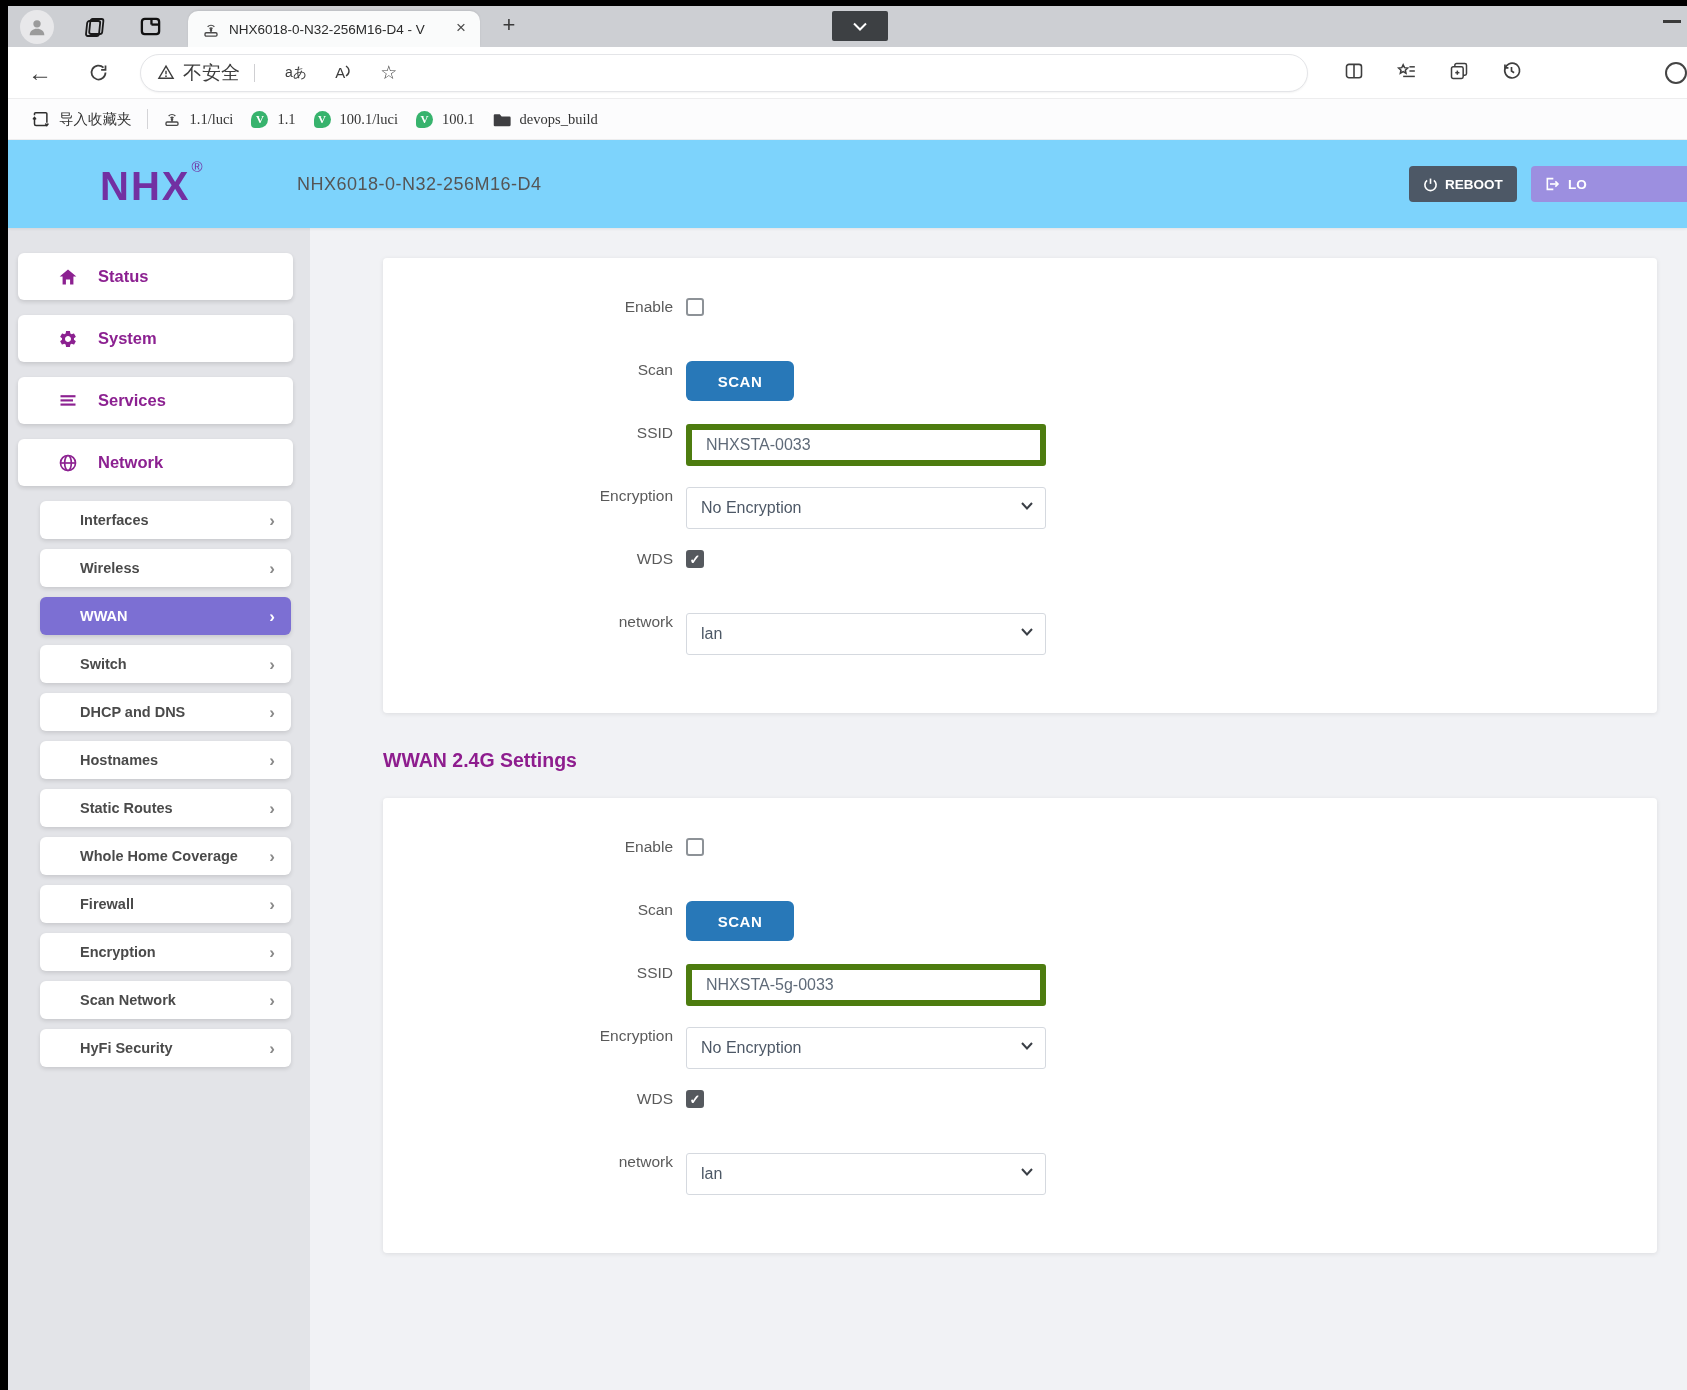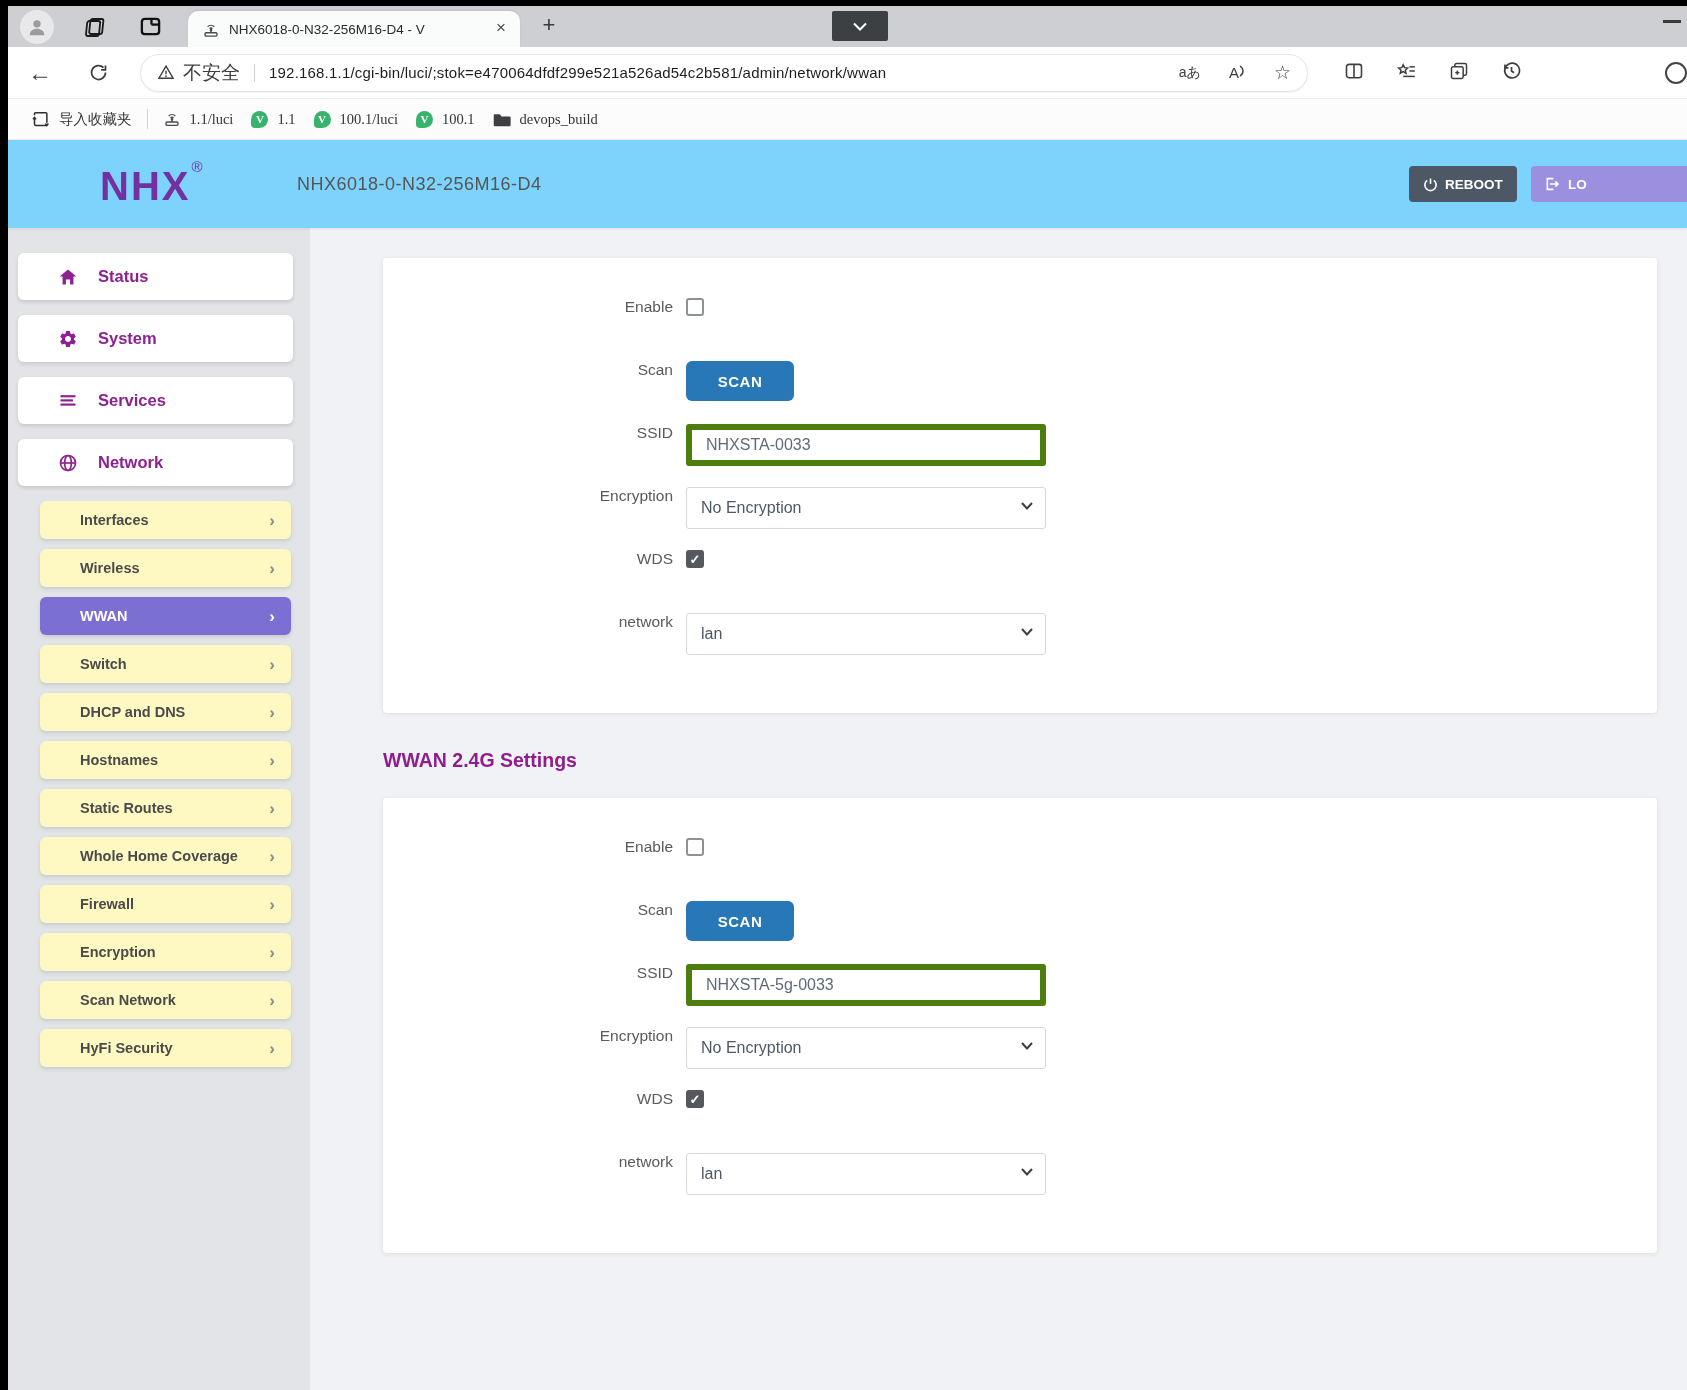--- a/index.html
+++ b/index.html
@@ -8,21 +8,21 @@
 
   .edge-top { position:absolute; top:0; left:0; right:0; height:6px; background:#000; z-index:50; }
   .edge-left { position:absolute; top:0; left:0; width:8px; bottom:0; background:#000; z-index:50; }
 
   
   .tabbar { position:absolute; top:6px; left:8px; right:0; height:41px; background:#cdcfd3; display:flex; align-items:flex-end; }
   .chrome-icons { display:flex; align-items:center; height:100%; padding-left:12px; gap:30px; }
   .avatar { width:34px; height:34px; border-radius:50%; background:#e8e8ea; display:flex; align-items:center; justify-content:center; }
   .avatar svg { width:22px; height:22px; }
   .chip-icon { width:24px; height:24px; display:flex; align-items:center; justify-content:center; }
-  .tab { width:332px; height:36px; background:#fafbfb; border-radius:10px 10px 0 0; display:flex; align-items:center; padding:0 10px; margin-left:26px; box-shadow:0 -1px 2px rgba(0,0,0,.08); }
+  .tab { width:292px; height:36px; background:#fafbfb; border-radius:10px 10px 0 0; display:flex; align-items:center; padding:0 10px; margin-left:26px; box-shadow:0 -1px 2px rgba(0,0,0,.08); }
   .tab-favicon { width:18px; height:18px; margin:0 9px 0 4px; flex:none; }
   .tab-title { flex:1; font-size:13.5px; color:#2b2b2b; white-space:nowrap; overflow:hidden; }
   .tab-close { width:18px; height:18px; color:#4c4c4c; font-size:17px; line-height:16px; text-align:center; border-radius:4px; flex:none; }
   .newtab-btn { margin-left:16px; margin-bottom:8px; font-size:22px; color:#3a3a3a; width:26px; height:26px; line-height:24px; text-align:center; border-radius:4px; }
   .tabs-chevron-btn { position:absolute; left:824px; top:5px; width:56px; height:30px; background:#3d4043; border-radius:2px; display:flex; align-items:center; justify-content:center; }
   .minimize-btn { position:absolute; right:6px; top:14px; width:18px; height:3px; background:#3a3a3a; }
 
   
   .toolbar { position:absolute; top:47px; left:8px; right:0; height:52px; background:#fff; display:flex; align-items:center; border-bottom:1px solid #ededee; }
   .nav-ic { color:#3f3f3f; display:flex; align-items:center; justify-content:center; width:28px; height:28px; }
@@ -55,21 +55,21 @@
   .reboot-btn { position:absolute; left:1401px; top:26px; width:108px; height:36px; background:#4d5866; border:none; border-radius:4px; color:#fff; font-weight:bold; font-size:13.5px; display:flex; align-items:center; justify-content:center; gap:7px; font-family:"Liberation Sans", sans-serif; }
   .logout-btn { position:absolute; left:1523px; top:26px; width:200px; height:36px; background:#9c8fe0; border:none; border-radius:4px; color:#fff; font-weight:bold; font-size:13.5px; display:flex; align-items:center; gap:8px; padding-left:13px; font-family:"Liberation Sans", sans-serif; }
 
   
   .page-body { position:absolute; top:228px; left:8px; right:0; bottom:0; display:flex; }
   .sidebar { width:302px; background:#e3e4e8; padding-top:25px; flex:none; }
   .nav-card { width:275px; margin:0 0 15px 10px; height:47px; border-radius:6px; background:#fff; box-shadow:0 2px 4px rgba(0,0,0,.13); display:flex; align-items:center; padding-left:40px; gap:20px; }
   .nav-card .nav-ico { width:20px; height:20px; flex:none; display:flex; }
   .nav-card .nav-label { color:#8c2191; font-weight:bold; font-size:16.5px; }
   .subnav { margin-top:3px; }
-  .subnav-card { width:251px; margin:0 0 10px 32px; height:38px; border-radius:6px; background:#fef9c3; box-shadow:0 2px 4px rgba(0,0,0,.12); display:flex; align-items:center; padding:0 16px 0 40px; }
+  .subnav-card { width:251px; margin:0 0 10px 32px; height:38px; border-radius:6px; background:#ffffff; box-shadow:0 2px 4px rgba(0,0,0,.12); display:flex; align-items:center; padding:0 16px 0 40px; }
   .subnav-label { flex:1; color:#4a4a4a; font-weight:bold; font-size:14.5px; }
   .subnav-chevron { color:#8a8a8a; font-size:17px; font-weight:bold; line-height:1; }
   .subnav-card.active { background:#7c6fd3; }
   .subnav-card.active .subnav-label, .subnav-card.active .subnav-chevron { color:#fff; }
 
   .main { flex:1; padding:30px 30px 0 73px; overflow:hidden; }
   .section-title { color:#8e1d8e; font-weight:bold; font-size:19.5px; margin-bottom:26px; }
   .card { background:#fff; border-radius:4px; box-shadow:0 1px 5px rgba(0,0,0,.09); padding:40px 0 58px; margin-bottom:36px; }
   .frow { display:flex; align-items:flex-start; min-height:42px; margin-bottom:21px; }
   .frow:last-child { margin-bottom:0; }
@@ -140,21 +140,20 @@
   <div class="addressbar">
     <div class="sec-badge">
       <svg width="18" height="17" viewBox="0 0 24 24">
           <path d="M12 3 L22 20 H2 Z" fill="none" stroke="#3e3e3e" stroke-width="2"></path>
           <line x1="12" y1="9.5" x2="12" y2="14.5" stroke="#3e3e3e" stroke-width="2"></line>
           <circle cx="12" cy="17.2" r="1.2" fill="#3e3e3e"></circle>
         </svg>
       <span>不安全</span>
     </div>
     <div class="addr-divider"></div>
-    <span class="url-text">192.168.1.1/cgi-bin/luci/;stok=e470064dfdf299e521a526ad54c2b581/admin/network/wwan</span>
     <div class="addr-right">
       <span class="translate-ic">aあ</span>
       <span class="readaloud-ic">
         <span>A</span>
         <svg width="7" height="12" viewBox="0 0 7 12" fill="none" stroke="#3c3c3c" stroke-width="1.4">
             <path d="M1 1 C5 3.5 5 8.5 1 11"></path>
           </svg>
       </span>
       <span class="star-ic">☆</span>
     </div>

